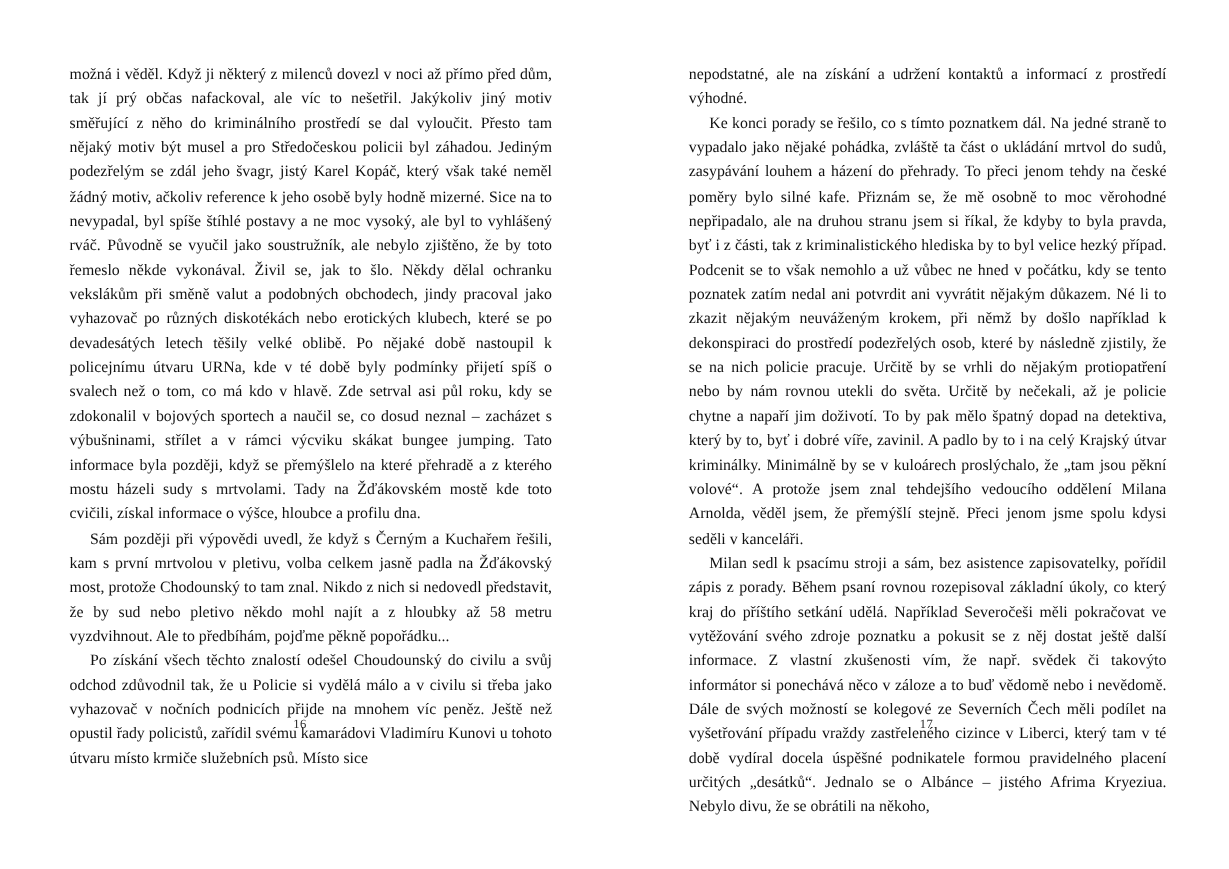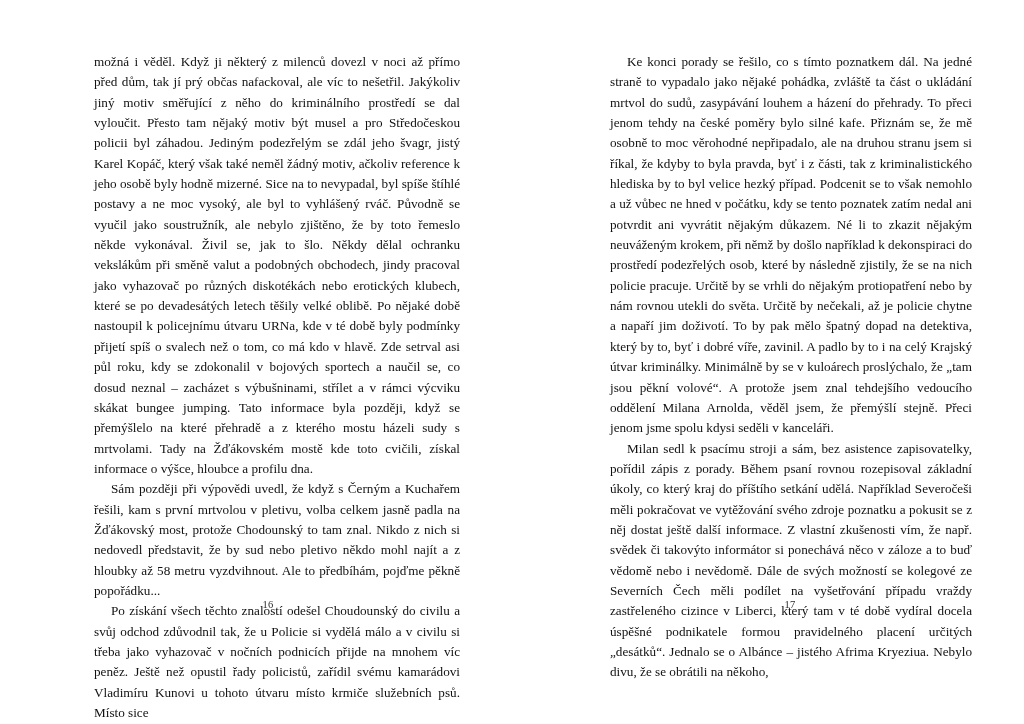--- a/index.html
+++ b/index.html
@@ -21,21 +21,20 @@
     display: flex;
     box-sizing: border-box;
   }
   .page {
     position: relative;
     width: 512px;
     height: 644px;
     box-sizing: border-box;
     display: flex;
     flex-direction: column;
-    margin-left: 36px;
   }
   .page-body {
     box-sizing: border-box;
     padding: 52px 60px 0 60px;
     flex: 1 1 auto;
   }
   .page.left .page-body {
     padding-left: 58px;
     padding-right: 52px;
   }
@@ -76,19 +75,20 @@
     <div class="page-body">
       <p class="para">možná i věděl. Když ji některý z milenců dovezl v noci až přímo před dům, tak jí prý občas nafackoval, ale víc to nešetřil. Jakýkoliv jiný motiv směřující z něho do kriminálního prostředí se dal vyloučit. Přesto tam nějaký motiv být musel a pro Středočeskou policii byl záhadou. Jediným podezřelým se zdál jeho švagr, jistý Karel Kopáč, který však také neměl žádný motiv, ačkoliv reference k jeho osobě byly hodně mizerné. Sice na to nevypadal, byl spíše štíhlé postavy a ne moc vysoký, ale byl to vyhlášený rváč. Původně se vyučil jako soustružník, ale nebylo zjištěno, že by toto řemeslo někde vykonával. Živil se, jak to šlo. Někdy dělal ochranku vekslákům při směně valut a podobných obchodech, jindy pracoval jako vyhazovač po různých diskotékách nebo erotických klubech, které se po devadesátých letech těšily velké oblibě. Po nějaké době nastoupil k policejnímu útvaru URNa, kde v té době byly podmínky přijetí spíš o svalech než o tom, co má kdo v hlavě. Zde setrval asi půl roku, kdy se zdokonalil v bojových sportech a naučil se, co dosud neznal – zacházet s výbušninami, střílet a v rámci výcviku skákat bungee jumping. Tato informace byla později, když se přemýšlelo na které přehradě a z kterého mostu házeli sudy s mrtvolami. Tady na Žďákovském mostě kde toto cvičili, získal informace o výšce, hloubce a profilu dna.</p>
       <p class="para indent">Sám později při výpovědi uvedl, že když s Černým a Kuchařem řešili, kam s první mrtvolou v pletivu, volba celkem jasně padla na Žďákovský most, protože Chodounský to tam znal. Nikdo z nich si nedovedl představit, že by sud nebo pletivo někdo mohl najít a z hloubky až 58 metru vyzdvihnout. Ale to předbíhám, pojďme pěkně popořádku...</p>
       <p class="para indent">Po získání všech těchto znalostí odešel Choudounský do civilu a svůj odchod zdůvodnil tak, že u Policie si vydělá málo a v civilu si třeba jako vyhazovač v nočních podnicích přijde na mnohem víc peněz. Ještě než opustil řady policistů, zařídil svému kamarádovi Vladimíru Kunovi u tohoto útvaru místo krmiče služebních psů. Místo sice</p>
     </div>
     <div class="folio">16</div>
   </div>
 
   <div class="page right">
     <div class="page-body">
+      <p class="para">nepodstatné, ale na získání a udržení kontaktů a informací z prostředí výhodné.</p>
       <p class="para indent">Ke konci porady se řešilo, co s tímto poznatkem dál. Na jedné straně to vypadalo jako nějaké pohádka, zvláště ta část o ukládání mrtvol do sudů, zasypávání louhem a házení do přehrady. To přeci jenom tehdy na české poměry bylo silné kafe. Přiznám se, že mě osobně to moc věrohodné nepřipadalo, ale na druhou stranu jsem si říkal, že kdyby to byla pravda, byť i z části, tak z kriminalistického hlediska by to byl velice hezký případ. Podcenit se to však nemohlo a už vůbec ne hned v počátku, kdy se tento poznatek zatím nedal ani potvrdit ani vyvrátit nějakým důkazem. Né li to zkazit nějakým neuváženým krokem, při němž by došlo například k dekonspiraci do prostředí podezřelých osob, které by následně zjistily, že se na nich policie pracuje. Určitě by se vrhli do nějakým protiopatření nebo by nám rovnou utekli do světa. Určitě by nečekali, až je policie chytne a napaří jim doživotí. To by pak mělo špatný dopad na detektiva, který by to, byť i dobré víře, zavinil. A padlo by to i na celý Krajský útvar kriminálky. Minimálně by se v kuloárech proslýchalo, že „tam jsou pěkní volové“. A protože jsem znal tehdejšího vedoucího oddělení Milana Arnolda, věděl jsem, že přemýšlí stejně. Přeci jenom jsme spolu kdysi seděli v kanceláři.</p>
       <p class="para indent">Milan sedl k psacímu stroji a sám, bez asistence zapisovatelky, pořídil zápis z porady. Během psaní rovnou rozepisoval základní úkoly, co který kraj do příštího setkání udělá. Například Severočeši měli pokračovat ve vytěžování svého zdroje poznatku a pokusit se z něj dostat ještě další informace. Z vlastní zkušenosti vím, že např. svědek či takovýto informátor si ponechává něco v záloze a to buď vědomě nebo i nevědomě. Dále de svých možností se kolegové ze Severních Čech měli podílet na vyšetřování případu vraždy zastřeleného cizince v Liberci, který tam v té době vydíral docela úspěšné podnikatele formou pravidelného placení určitých „desátků“. Jednalo se o Albánce – jistého Afrima Kryeziua. Nebylo divu, že se obrátili na někoho,</p>
     </div>
     <div class="folio">17</div>
   </div>
 
 </div>
 
 </body></html>

